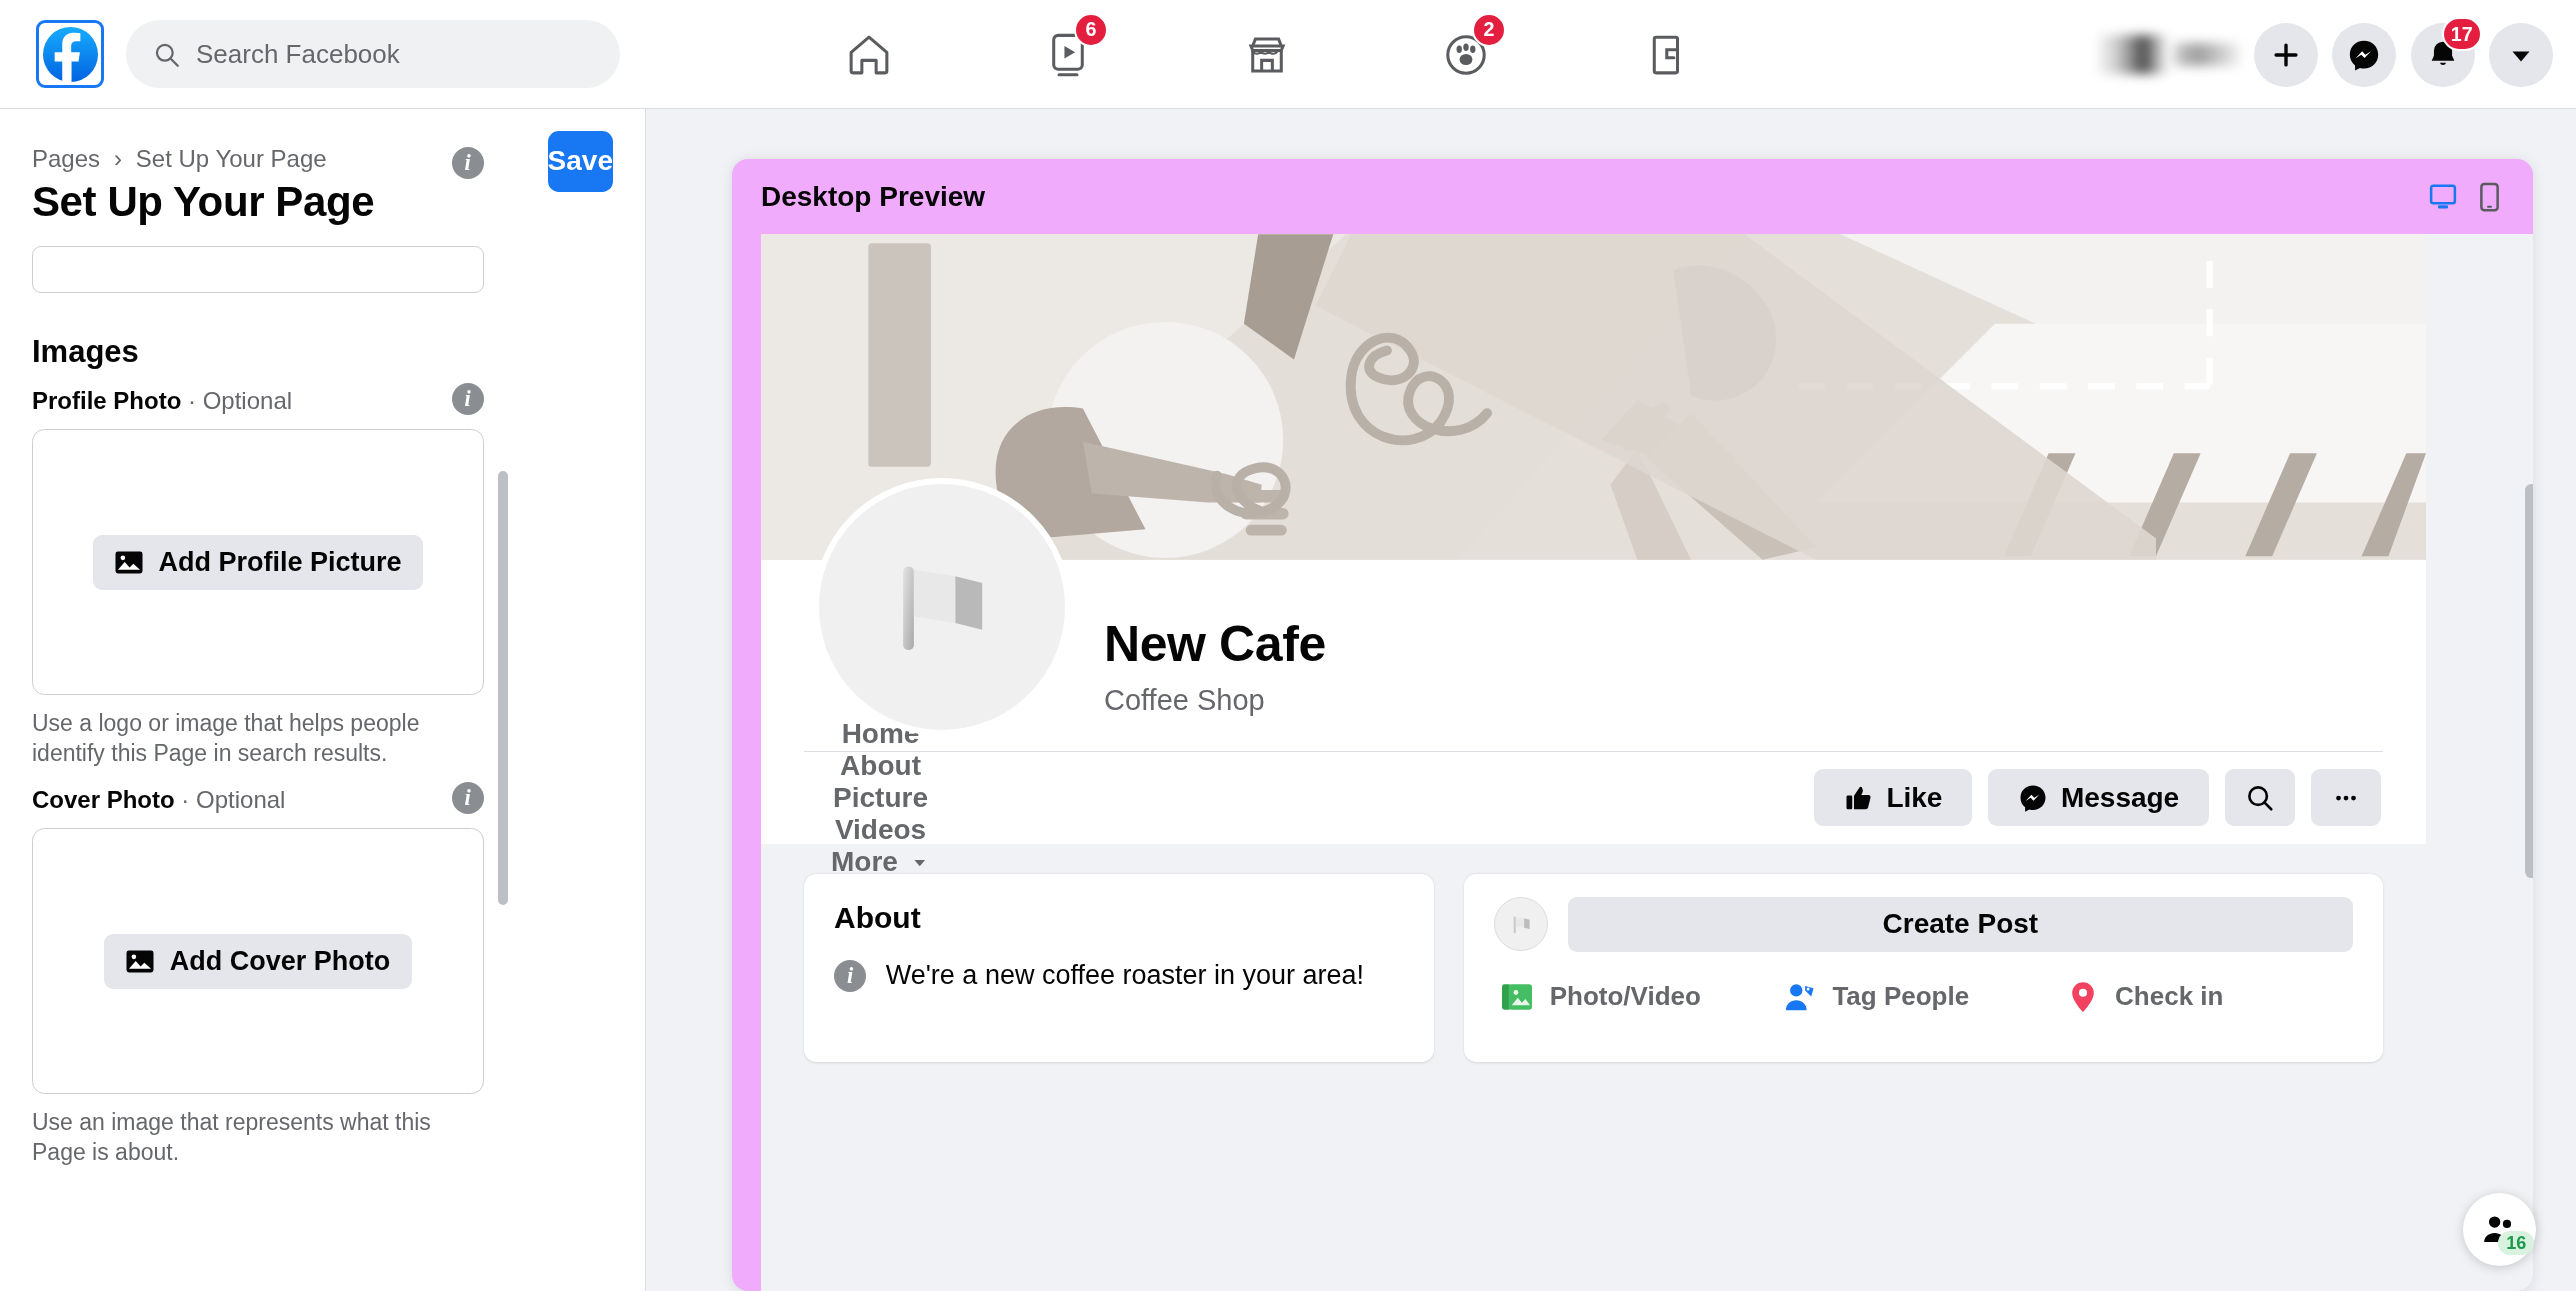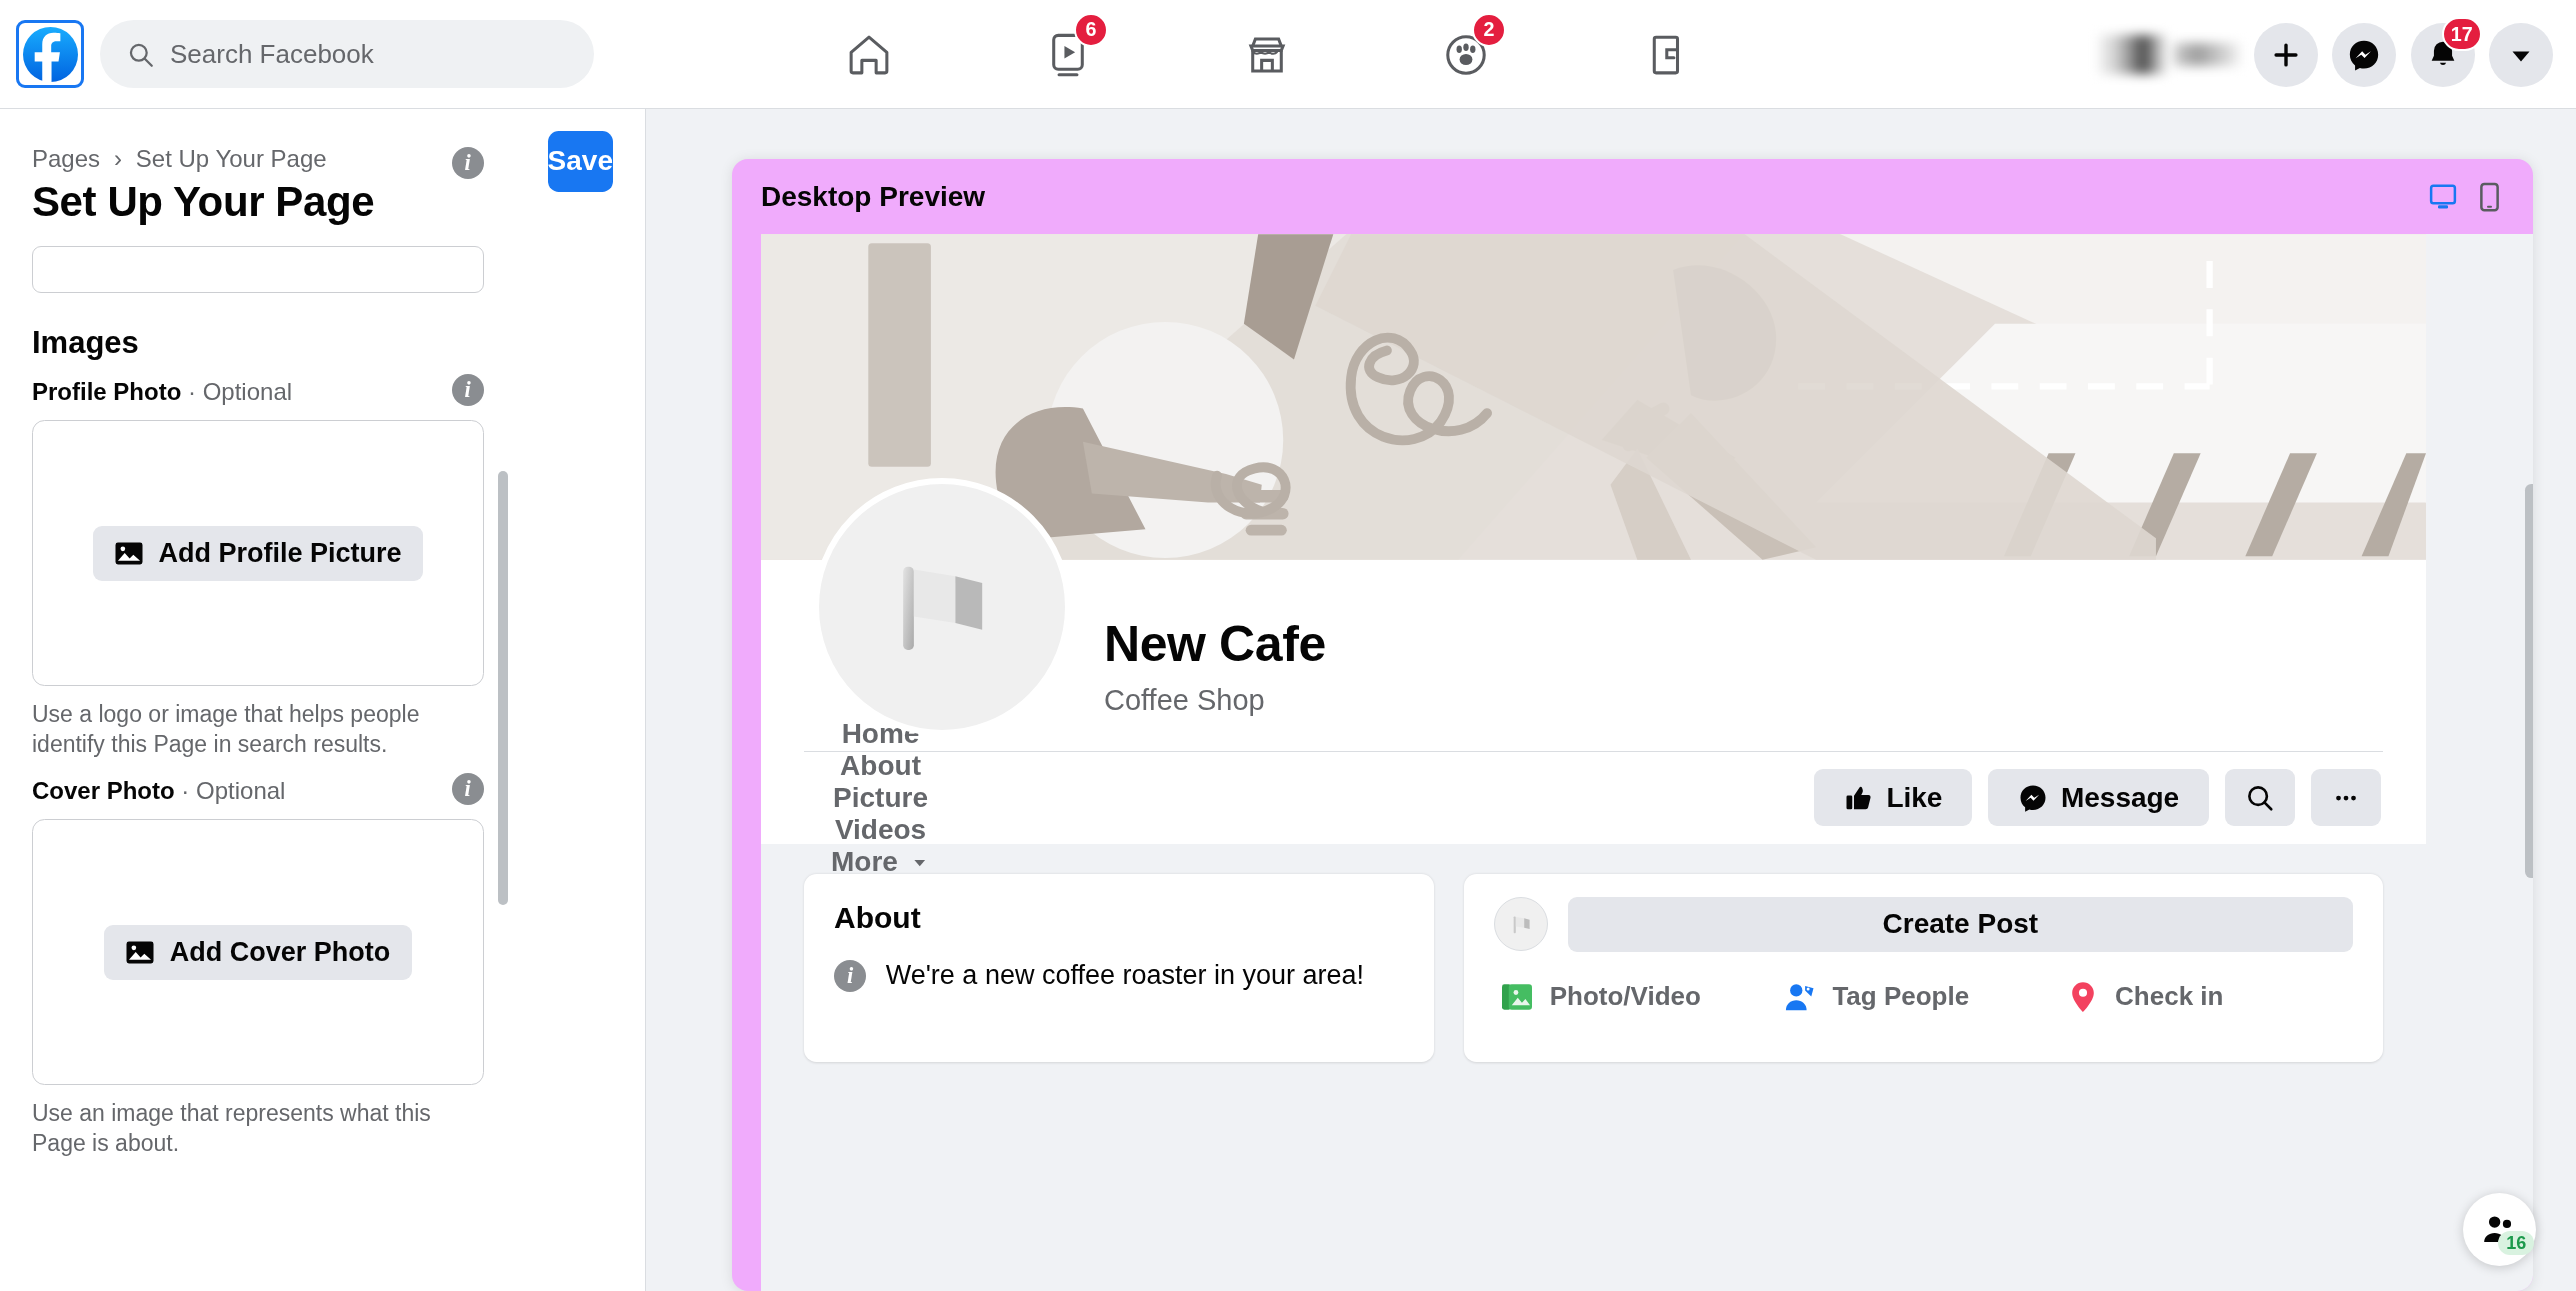--- a/index.html
+++ b/index.html
@@ -12,21 +12,21 @@
 
   
   .topnav {
     position: absolute; top: 0; left: 0;
     width: 2576px; height: 109px;
     background: #ffffff;
     border-bottom: 0.9px solid #dadde1;
     display: flex; align-items: center;
     z-index: 50;
   }
-  .nav-left { display: flex; align-items: center; padding-left: 16px; gap: 16px; }
+  .nav-left { display: flex; align-items: center; padding-left: 36px; gap: 22px; }
   .fb-logo-wrap {
     width: 68px; height: 68px; border-radius: 9px;
     border: 3.6px solid #1877f2;
     display: flex; align-items: center; justify-content: center;
   }
   .fb-logo { width: 55px; height: 55px; display: block; }
   .search-pill {
     width: 494px; height: 68px; border-radius: 36px;
     background: #eff1f3;
     display: flex; align-items: center; gap: 16px;
@@ -108,21 +108,21 @@
     flex: 0 0 auto;
   }
   .title-row { display: flex; justify-content: space-between; align-items: flex-start; }
   .title-info { margin-top: 38px; }
 
   .text-field {
     margin-top: 19.7px; height: 47px;
     border: 0.9px solid #ccced2; border-radius: 9px;
     background: #fff;
   }
-  .sec-title { font-size: 31px; font-weight: bold; color: #050505; margin-top: 32px; }
+  .sec-title { font-size: 31px; font-weight: bold; color: #050505; margin-top: 41px; }
 
   .field-label-row {
     display: flex; justify-content: space-between; align-items: flex-end;
     margin-top: 13px;
   }
   .field-label { font-size: 24px; color: #050505; }
   .field-label b { font-weight: bold; }
   .field-label span.opt { color: #65676b; }
 
   .upload-box {

